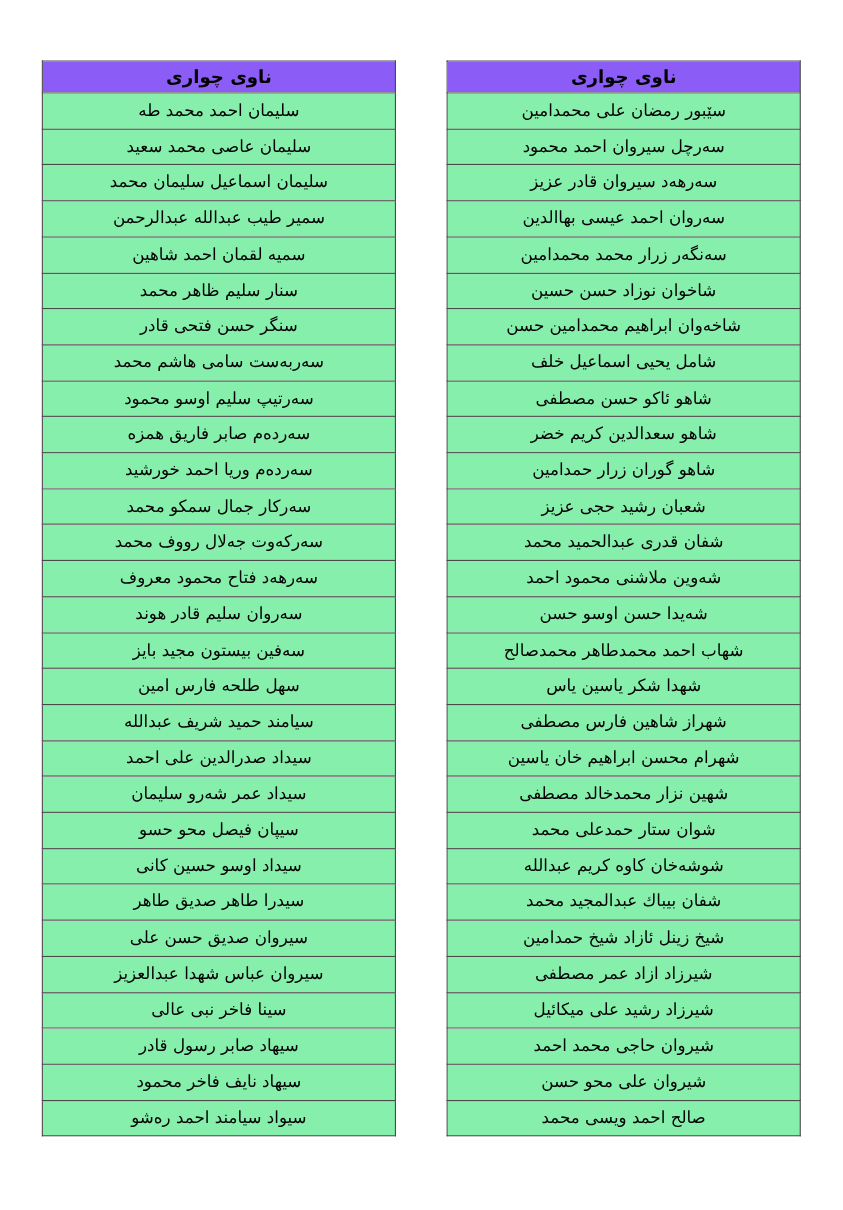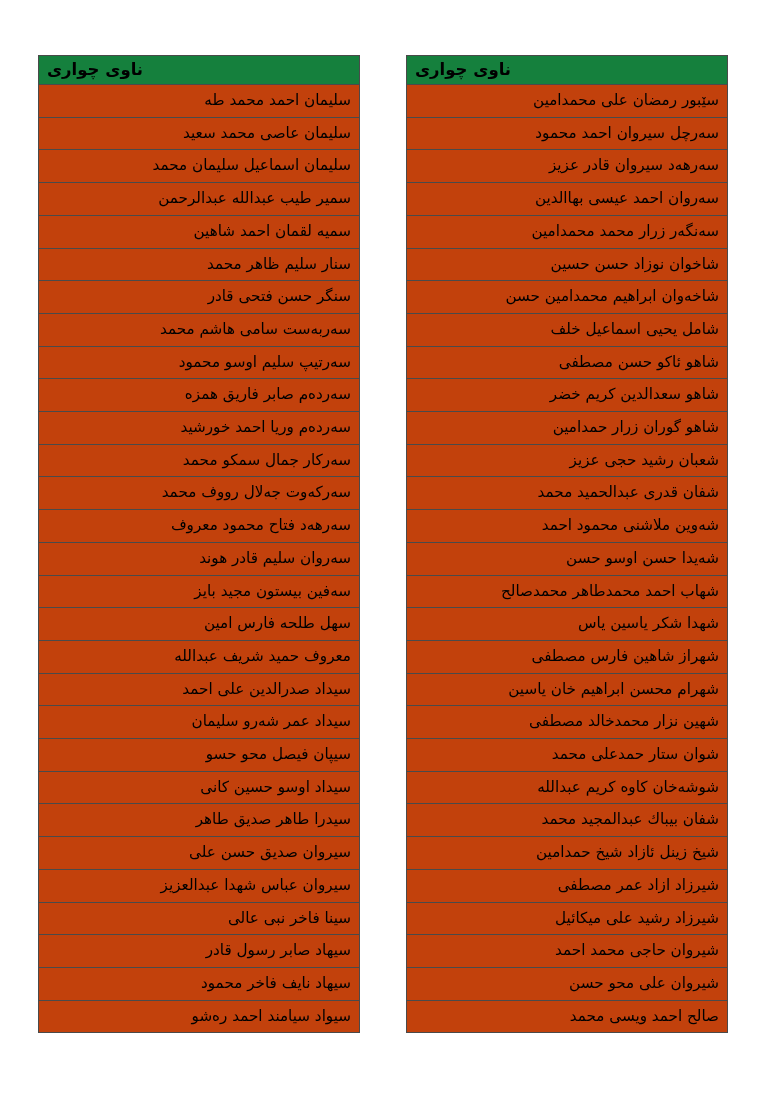--- a/index.html
+++ b/index.html
@@ -43,34 +43,34 @@
   .name-table td {
     border: 1.4px solid #4a4a4a;
     padding: 0 8px;
     height: 31.7px;
     line-height: 31.7px;
     box-sizing: border-box;
     overflow: hidden;
     white-space: nowrap;
   }
   .name-table th {
-    background: #15803d;
+    background: #8b5cf6;
     color: #000000;
     font-weight: bold;
     font-size: 16.5px;
-    text-align: left;
+    text-align: center;
     height: 28px;
     line-height: 28px;
   }
   .name-table td {
-    background: #c2410c;
+    background: #86efac;
     color: #000000;
     font-weight: normal;
     font-size: 15.2px;
-    text-align: right;
+    text-align: center;
     direction: rtl;
   }
 </style>
 </head>
 <body>
 
 <div class="page">
   <div class="tables-row">
 
     <table class="name-table">
@@ -222,21 +222,21 @@
           <tr>
             <td>سەروان سلیم قادر هوند</td>
           </tr>
           <tr>
             <td>سەفین بیستون مجید بایز</td>
           </tr>
           <tr>
             <td>سهل طلحە فارس امین</td>
           </tr>
           <tr>
-            <td>معروف حمید شریف عبداللە</td>
+            <td>سیامند حمید شریف عبداللە</td>
           </tr>
           <tr>
             <td>سیداد صدرالدین علی احمد</td>
           </tr>
           <tr>
             <td>سیداد عمر شەرو سلیمان</td>
           </tr>
           <tr>
             <td>سیپان فیصل محو حسو</td>
           </tr>

